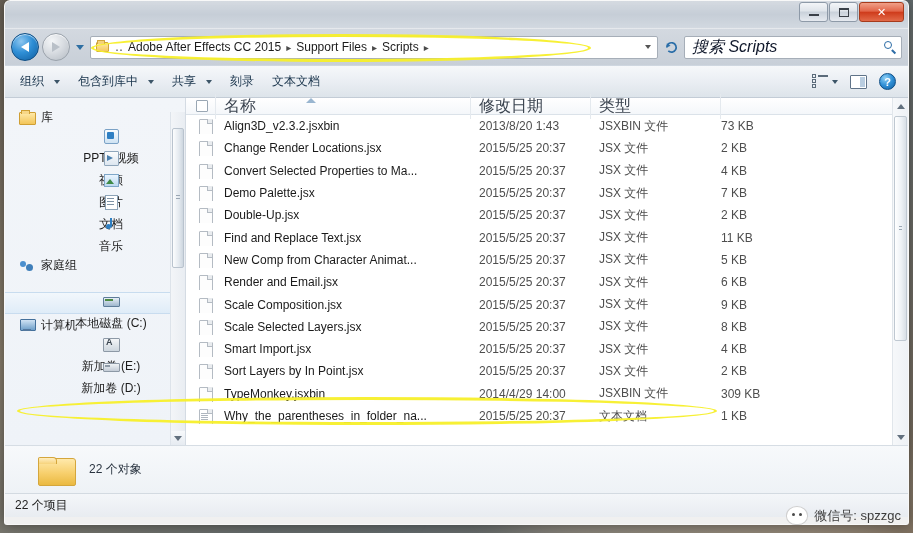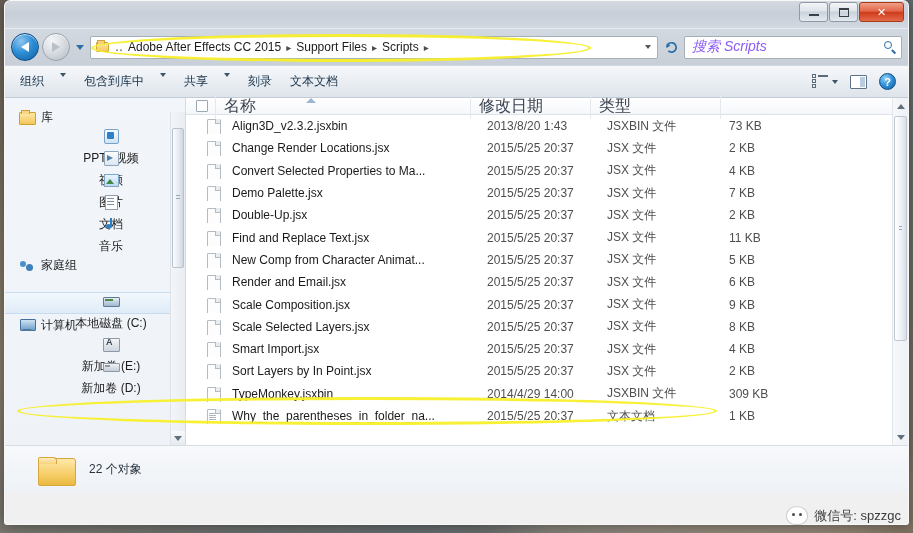--- a/index.html
+++ b/index.html
@@ -124,21 +124,21 @@
   .refresh-btn {
     width: 20px; height: 22px; flex: none;
     display:flex; align-items:center; justify-content:center; cursor:pointer;
     color:#2a6ea8; font-size:13px;
   }
   .searchbox {
     width: 218px; height: 23px; flex: none;
     background: #fff; border: 1px solid #a6aeb8; border-radius:2px;
     display:flex; align-items:center; padding: 0 4px 0 7px;
   }
-  .search-ph { flex:1; font-size:14px; color:#8b5cf6; font-style: italic; }
+  .search-ph { flex:1; font-size:16px; color:#0f172a; font-style: italic; }
   .search-icon { width:14px;height:14px; position:relative; cursor:pointer; }
   .search-icon i {
     position:absolute; left:1px; top:1px; width:8px;height:8px;
     border:1.6px solid #2c6ca6; border-radius:50%;
   }
   .search-icon b {
     position:absolute; left:9px; top:9px; width:5px; height:1.6px;
     background:#2c6ca6; transform: rotate(45deg); transform-origin: left center;
   }
 
@@ -146,21 +146,21 @@
   .toolbar {
     height: 33px;
     background: linear-gradient(180deg,#f6f8fa 0%,#eaeef3 50%,#dde4ea 100%);
     border-bottom: 1px solid #c3ccd6;
     border-top: 1px solid #cfd7e0;
     display:flex; align-items:center;
     padding: 0 6px;
     font-size: 12px; color: #17324a;
   }
   .tb-item {
-    display:flex; gap:16px;
+    display:flex; align-items:center; gap:10px;
     padding: 4px 9px; border-radius:3px; cursor: pointer;
     white-space:nowrap;
   }
   .tb-caret { width:0;height:0;border-left:3.5px solid transparent;border-right:3.5px solid transparent;border-top:4.5px solid #3c5568; }
   .tb-spacer { flex:1; }
   .tb-icon-btn { padding: 3px 6px; border-radius:3px; cursor:pointer; display:flex;align-items:center;gap:4px; }
   .views-icon { width:16px;height:13px; position:relative; }
   .views-icon span { position:absolute; left:6px; width:10px; height:1.5px; background:#5b6b7a; }
   .views-icon span:nth-child(1){top:0;} .views-icon span:nth-child(2){top:5px;} .views-icon span:nth-child(3){top:10px;}
   .views-icon i { position:absolute; left:0; width:4px;height:4px; border:1px solid #5b6b7a; }
@@ -264,21 +264,21 @@
   .ch-name { width: 255px; }
   .ch-date { width: 120px; }
   .ch-type { width: 130px; }
   .ch-size { width: 95px; }
   .ch-rest { flex:1; border-right:none; }
   .sort-ind {
     position:absolute; left: 120px; top: 0px;
     width: 0; height:0; border-left:5px solid transparent;border-right:5px solid transparent;border-bottom:5px solid #9ab6d0;
   }
 
-  .rows { flex:1; overflow:hidden; position:relative;padding-left:8px; }
+  .rows { flex:1; overflow:hidden; position:relative; }
   .row {
     height: 22.3px; display:flex; align-items:center;
     font-size: 12px; color: #1a1a1a; cursor: default;
   }
   .cell { padding-left: 8px; white-space: nowrap; overflow: hidden; }
   .c-icon { width: 30px; padding-left: 13px; display:flex; }
   .c-name { width: 255px; }
   .c-date { width: 120px; color: #4e4e4e; }
   .c-type { width: 130px; color: #4e4e4e; }
   .c-size { width: 95px; color: #4e4e4e; text-align: left; padding-right: 14px; padding-left:0; }
@@ -710,20 +710,23 @@
     </div>
   </div>
 
   <div class="details">
     <div class="det-folder"></div>
     <div>
       <div class="det-text">22 个对象</div>
     </div>
   </div>
 
+  <div class="statusbar">
+    <span>22 个项目</span>
+  </div>
 
   <div class="hl-ellipse" id="hl-address"></div>
   <div class="hl-ellipse" id="hl-file"></div>
 </div>
 
 <div class="wechat">
   <span class="wechat-logo"></span>
   <span>微信号: spzzgc</span>
 </div>
 

